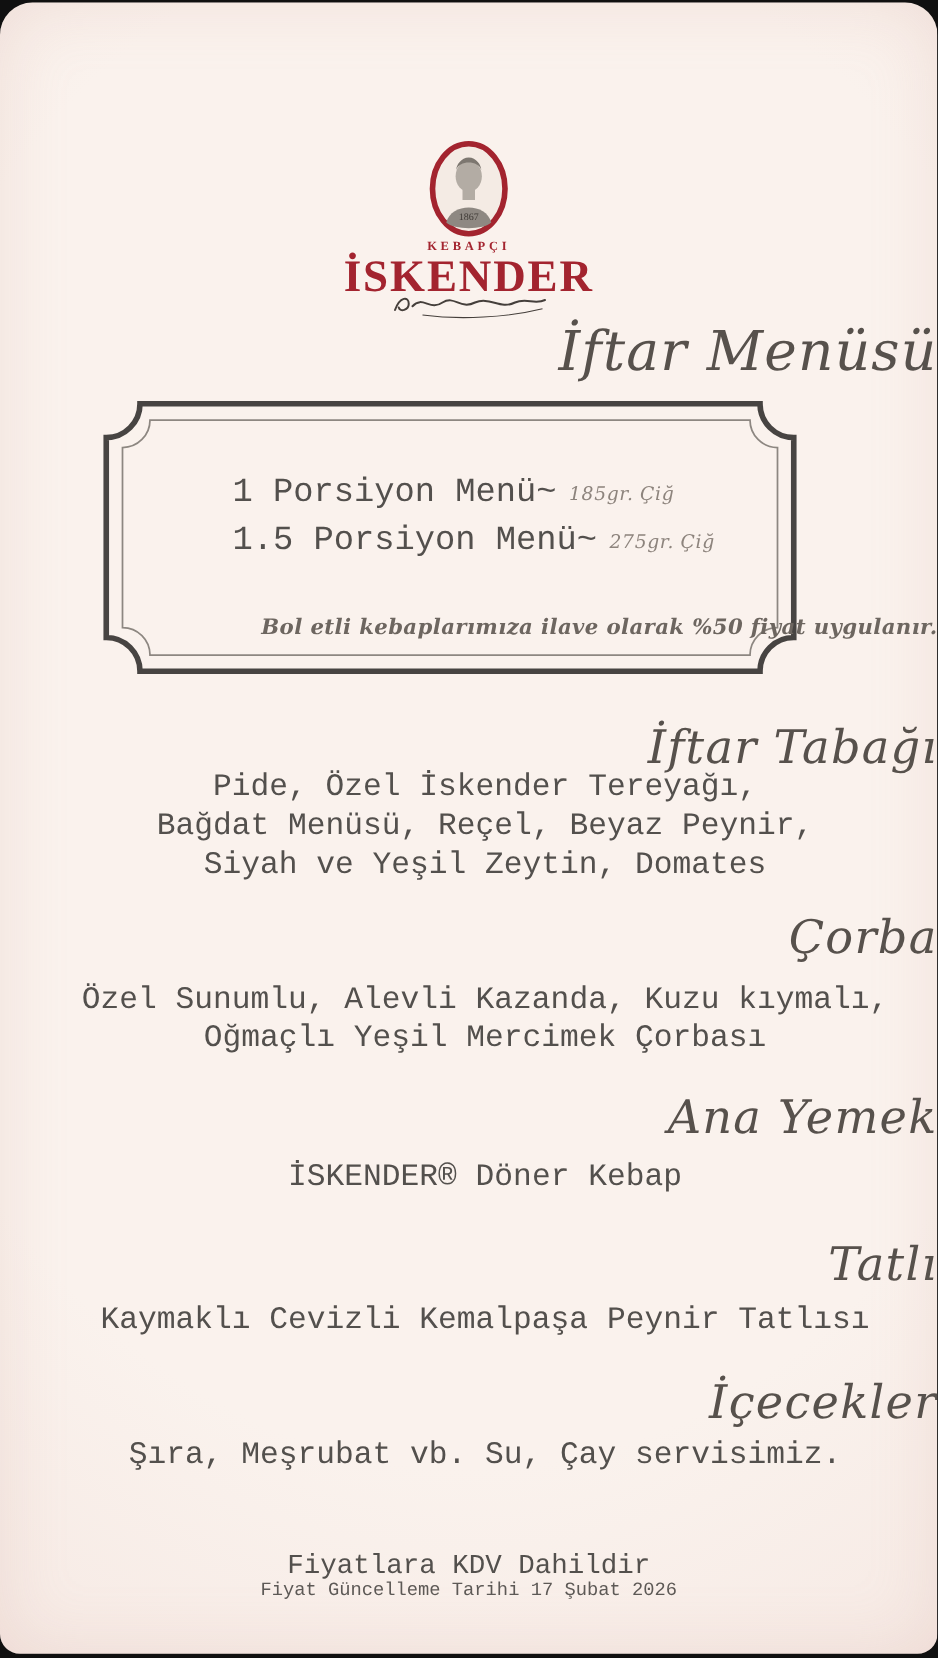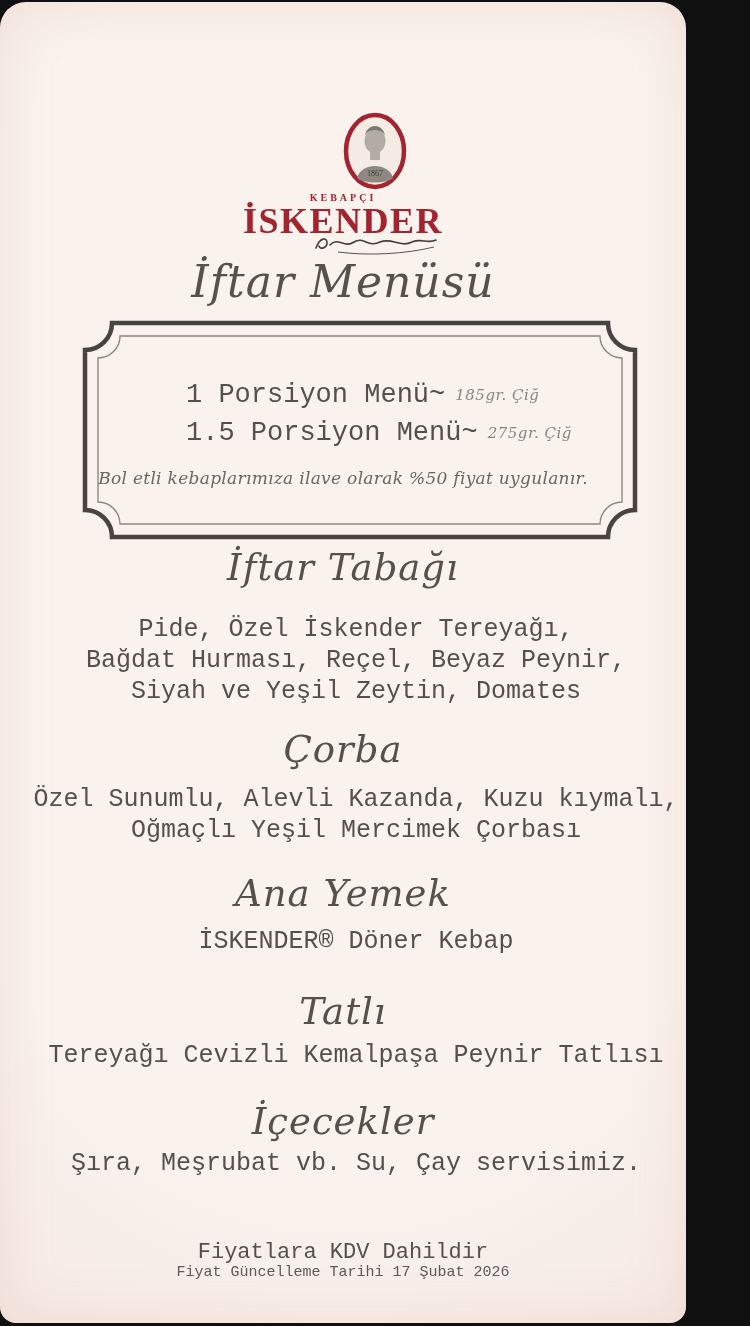--- a/index.html
+++ b/index.html
@@ -1,45 +1,45 @@
 <!DOCTYPE html>
 <html lang="tr"><head>
 <meta charset="utf-8">
 <style>
   html,body{margin:0;padding:0;background:#101010;}
-  .stage{position:relative;width:686px;height:1326px;background:#101010;overflow:hidden;
+  .stage{position:relative;width:750px;height:1326px;background:#101010;overflow:hidden;
          font-family:"Liberation Sans",sans-serif;}
   .card{position:absolute;left:0;right:0;top:2px;bottom:3px;
         background:radial-gradient(ellipse 120% 85% at 50% 42%, #faf2ed 55%, #f3e3dd 100%);
         border-radius:26px 26px 16px 16px;
         box-shadow:inset 0 0 55px rgba(203,156,146,.20);}
   .center{position:absolute;left:0;right:0;text-align:center;}
   
   .portrait{position:absolute;left:343px;top:110px;}
   .brand-sub{top:190px;font-family:"Liberation Serif",serif;font-weight:bold;
              font-size:10px;letter-spacing:3px;color:#a3242f;}
   .brand-name{top:198px;font-family:"Liberation Serif",serif;font-weight:bold;
               font-size:36px;letter-spacing:1.5px;color:#a3242f;}
   .sig{position:absolute;left:310px;top:232px;}
   
   .script{font-family:"DejaVu Serif","Liberation Serif",serif;font-style:italic;
-          color:#57514c;letter-spacing:1px;}
+          color:#57514c;letter-spacing:1px;text-align:right;}
   .menu-title{top:254px;font-size:44px;margin:0;font-weight:normal;}
   .sec-head{font-size:37px;}
   
   .mono{font-family:"Liberation Mono","DejaVu Sans Mono",monospace;color:#53504d;}
   .body-line{font-size:25px;line-height:31px;white-space:nowrap;padding-left:26px;}
   
   .frame{position:absolute;left:82px;top:318px;}
   .price-rows{position:absolute;left:186px;top:374px;}
   .price-row{display:flex;align-items:center;height:38px;}
   .price-label{font-size:27px;}
   .price-note{font-family:"DejaVu Serif","Liberation Serif",serif;font-style:italic;
               font-size:15px;color:#8d847d;margin-left:10px;letter-spacing:.5px;}
-  .footnote{top:466px;font-size:17.5px;color:#6d6660;letter-spacing:.3px;font-size:17px;}
+  .footnote{top:490px;font-size:17.5px;color:#6d6660;letter-spacing:.3px;font-size:17px;font-weight:bold;}
   
   .footer1{top:1238px;font-size:22px;}
   .footer2{top:1262px;font-size:15px;color:#5d5956;}
 </style>
 </head>
 <body>
 
 <div class="stage">
   <div class="card">
 
@@ -70,41 +70,41 @@
         <span class="mono price-label">1 Porsiyon Menü~</span>
         <span class="price-note">185gr. Çiğ</span>
       </div>
       <div class="price-row">
         <span class="mono price-label">1.5 Porsiyon Menü~</span>
         <span class="price-note">275gr. Çiğ</span>
       </div>
     </div>
     <div class="center script footnote">Bol etli kebaplarımıza ilave olarak %50 fiyat uygulanır.</div>
 
-    <div class="center script sec-head" style="top:544px">İftar Tabağı</div>
+    <div class="center script sec-head" style="top:574px">İftar Tabağı</div>
     <div class="center" style="top:612px">
       <div class="mono body-line">Pide, Özel İskender Tereyağı,</div>
-      <div class="mono body-line">Bağdat Hurması, Reçel, Beyaz Peynir,</div>
+      <div class="mono body-line">Bağdat Menüsü, Reçel, Beyaz Peynir,</div>
       <div class="mono body-line">Siyah ve Yeşil Zeytin, Domates</div>
     </div>
 
     <div class="center script sec-head" style="top:726px">Çorba</div>
     <div class="center" style="top:782px">
       <div class="mono body-line">Özel Sunumlu, Alevli Kazanda, Kuzu kıymalı,</div>
       <div class="mono body-line">Oğmaçlı Yeşil Mercimek Çorbası</div>
     </div>
 
     <div class="center script sec-head" style="top:870px">Ana Yemek</div>
     <div class="center" style="top:924px">
       <div class="mono body-line">İSKENDER® Döner Kebap</div>
     </div>
 
     <div class="center script sec-head" style="top:988px">Tatlı</div>
     <div class="center" style="top:1038px">
-      <div class="mono body-line">Tereyağı Cevizli Kemalpaşa Peynir Tatlısı</div>
+      <div class="mono body-line">Kaymaklı Cevizli Kemalpaşa Peynir Tatlısı</div>
     </div>
 
     <div class="center script sec-head" style="top:1098px">İçecekler</div>
     <div class="center" style="top:1146px">
       <div class="mono body-line">Şıra, Meşrubat vb. Su, Çay servisimiz.</div>
     </div>
 
     <div class="center mono footer1">Fiyatlara KDV Dahildir</div>
     <div class="center mono footer2">Fiyat Güncelleme Tarihi 17 Şubat 2026</div>
 

